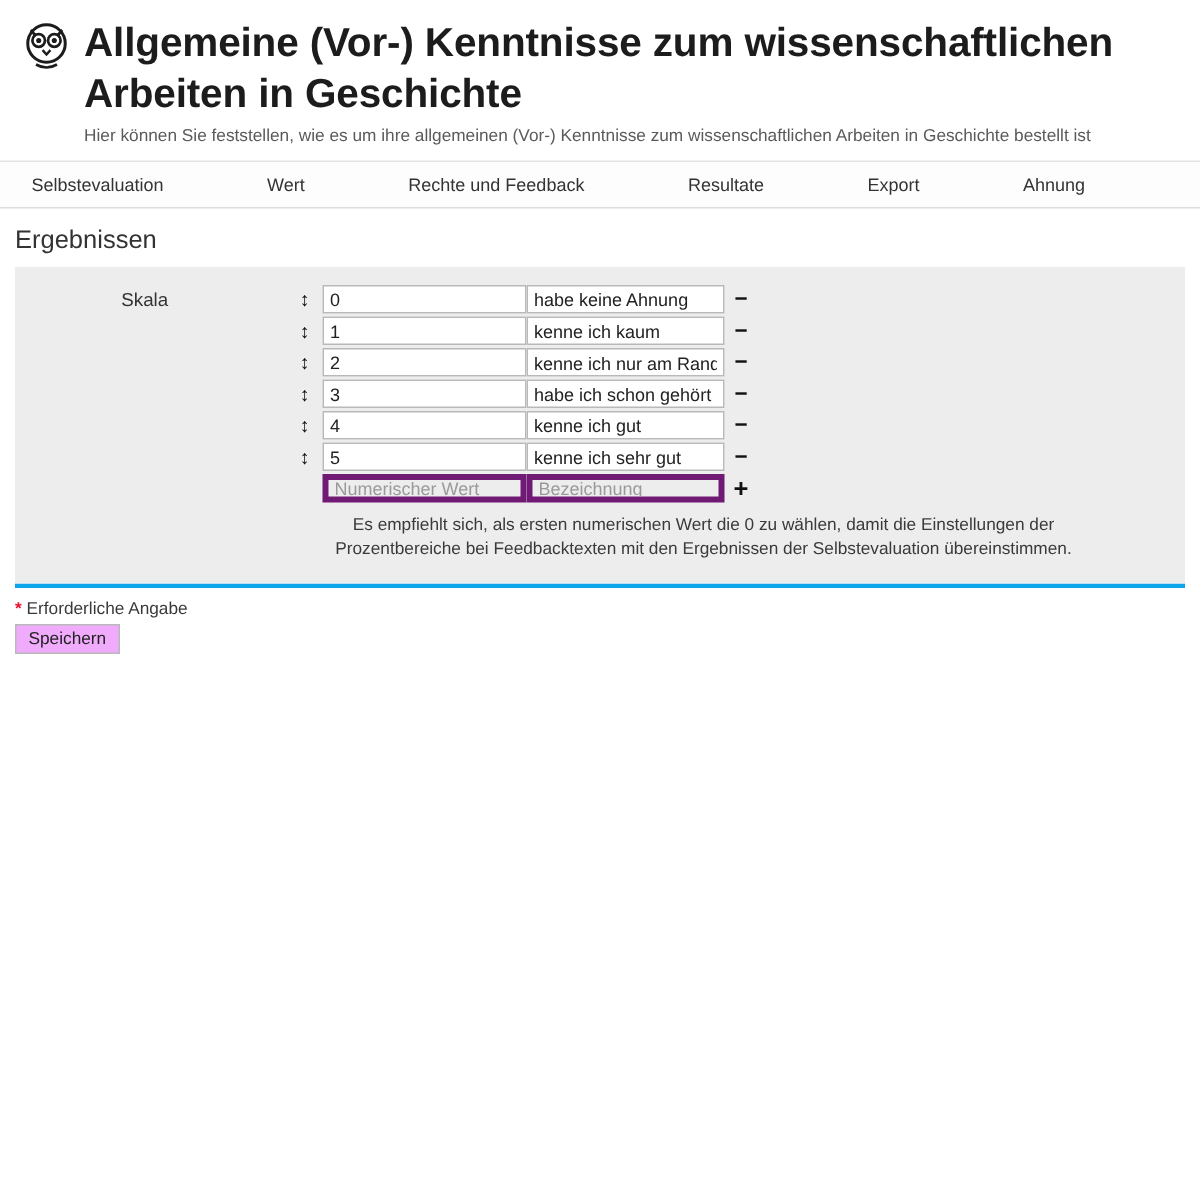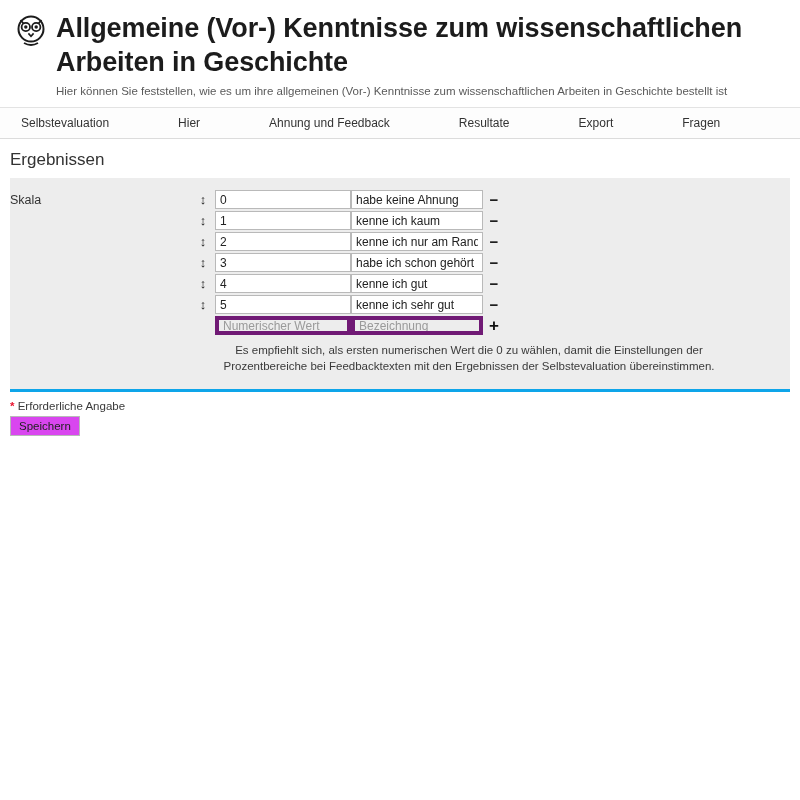--- a/index.html
+++ b/index.html
@@ -92,21 +92,21 @@
     position: relative;
   }
 
   .field-row {
     display: flex;
     align-items: flex-start;
   }
   .field-label {
     width: 185px;
     flex: 0 0 185px;
-    text-align: left;
+    text-align: center;
     padding-right: 12px;
     font-size: 12.5px;
     color: #333333;
     padding-top: 3px;
     box-sizing: border-box;
   }
   .scale-list {
     flex: 1 1 auto;
   }
   .scale-row {
@@ -195,21 +195,21 @@
     color: #3a3a3a;
   }
   .required-star {
     color: #e8112d;
     font-weight: bold;
   }
   .save-btn {
     font-family: "Liberation Sans", sans-serif;
     font-size: 11.5px;
     color: #222222;
-    background: #d946ef;
+    background: #f0abfc;
     border: 1px solid #b9b9b9;
     padding: 3px 8px;
     cursor: pointer;
     margin-top: 4px;
   }
 </style>
 </head>
 <body>
 
 <div class="page">
@@ -228,25 +228,25 @@
       </svg>
     </div>
     <div class="header-text">
       <div class="app-title">Allgemeine (Vor-) Kenntnisse zum wissenschaftlichen Arbeiten in Geschichte</div>
       <div class="app-subtitle">Hier können Sie feststellen, wie es um ihre allgemeinen (Vor-) Kenntnisse zum wissenschaftlichen Arbeiten in Geschichte bestellt ist</div>
     </div>
   </div>
 
   <div class="navbar">
     <div class="nav-item">Selbstevaluation</div>
-    <div class="nav-item">Hier</div>
-    <div class="nav-item">Ahnung und Feedback</div>
+    <div class="nav-item">Wert</div>
+    <div class="nav-item">Rechte und Feedback</div>
     <div class="nav-item">Resultate</div>
     <div class="nav-item">Export</div>
-    <div class="nav-item">Fragen</div>
+    <div class="nav-item">Ahnung</div>
   </div>
 
   <div class="section-title">Ergebnissen</div>
 
   <div class="panel">
     <div class="field-row">
       <div class="field-label">Skala</div>
       <div class="scale-list">
 
         <div class="scale-row">

